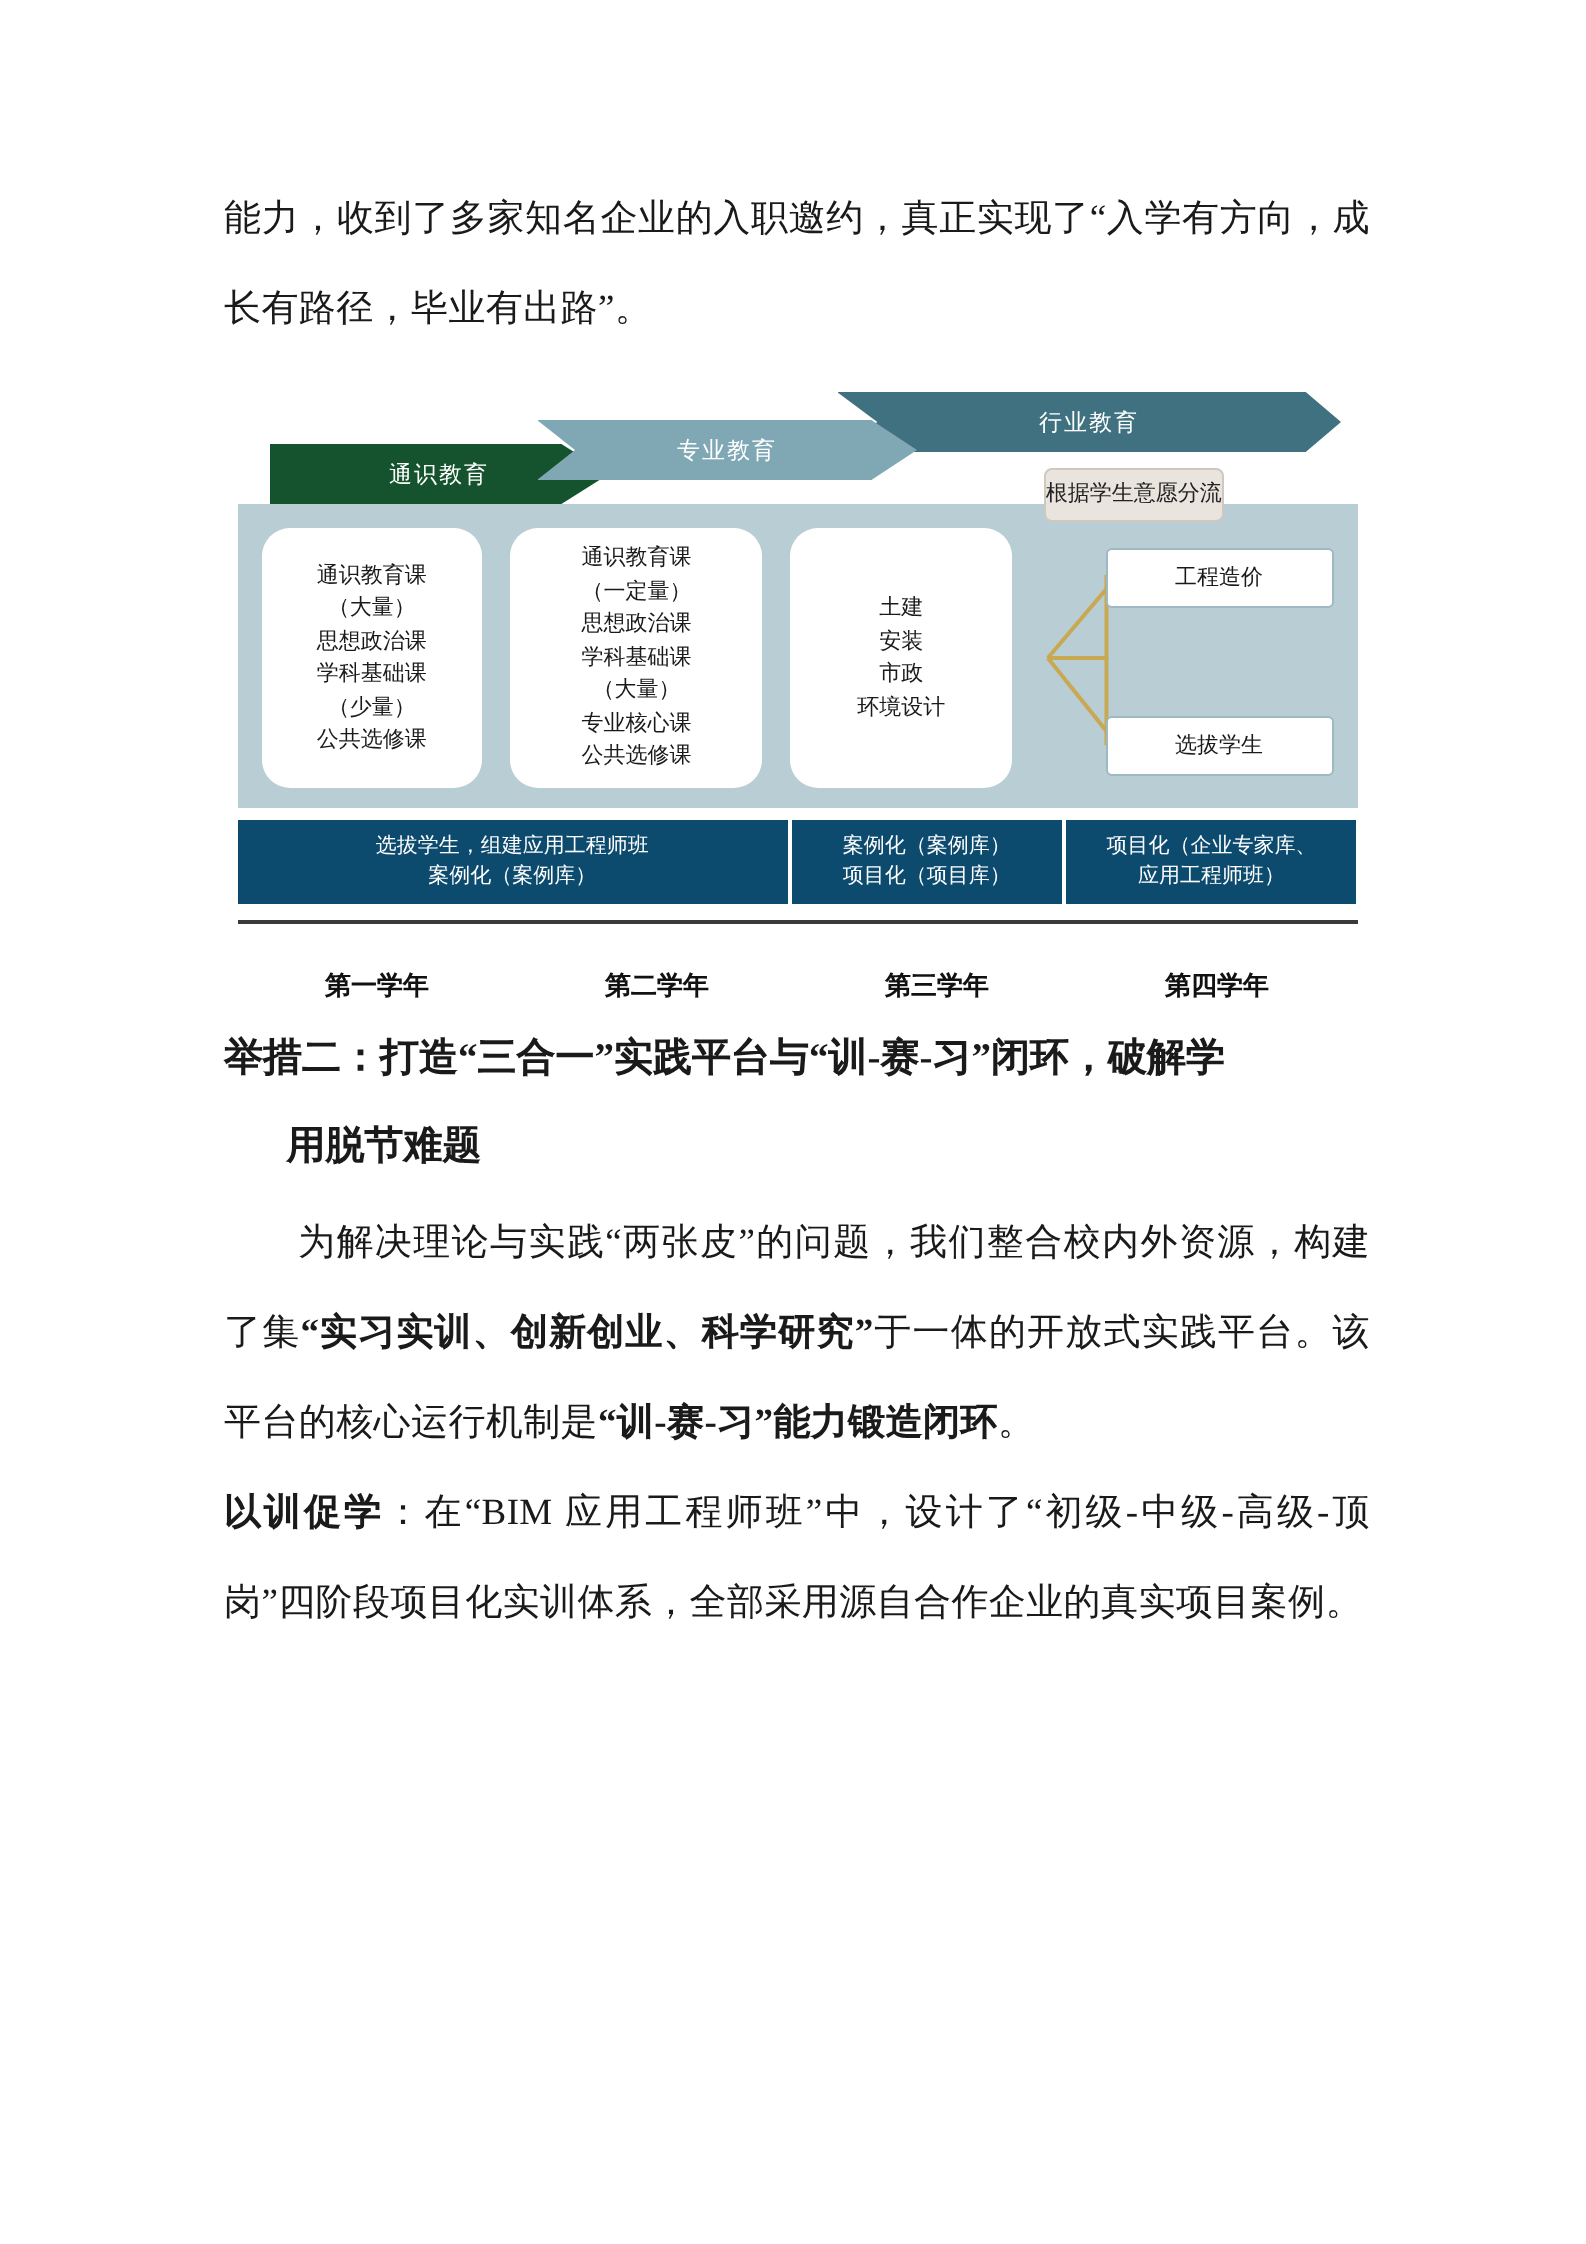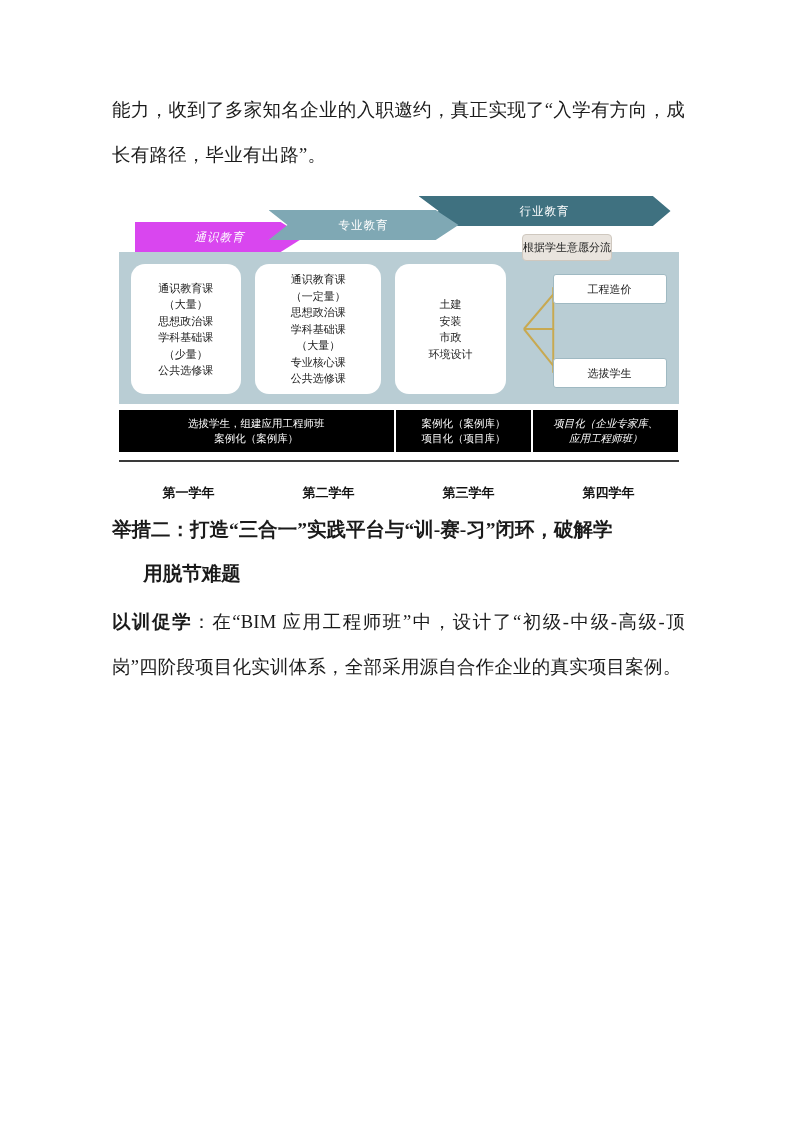--- a/index.html
+++ b/index.html
@@ -73,23 +73,22 @@
     display: flex;
     align-items: center;
     justify-content: center;
     color: #ffffff;
     font-size: 11.5px;
     letter-spacing: 1px;
   }
   .arrow span { position: relative; z-index: 2; }
   .arrow.a1 {
     left: 16px; top: 26px; width: 170px;
-    background: #d946ef;
+    background: #14532d;
     clip-path: polygon(0 0, 86% 0, 100% 50%, 86% 100%, 0 100%);
-    font-style: italic;
   }
   .arrow.a2 {
     left: 150px; top: 14px; width: 190px;
     background: #7fa8b4;
     clip-path: polygon(0 0, 88% 0, 100% 50%, 88% 100%, 0 100%, 10% 50%);
   }
   .arrow.a3 {
     left: 300px; top: 0px; width: 252px;
     background: #3f7180;
     clip-path: polygon(0 0, 93% 0, 100% 50%, 93% 100%, 0 100%, 8% 50%);
@@ -162,33 +161,33 @@
     left: 0; top: 0; width: 100%; height: 100%;
     pointer-events: none;
   }
   .band {
     display: flex;
     margin-top: 6px;
     gap: 0px;
     height: 42px;
   }
   .band-cell {
-    background: #000000;
+    background: #0c4a6e;
     color: #ffffff;
     font-size: 10.5px;
     line-height: 15px;
     display: flex;
     align-items: center;
     justify-content: center;
     text-align: center;
     border-right: 2px solid #ffffff;
     box-sizing: border-box;
     padding: 2px 4px;
   }
-  .band-cell:last-child { border-right: none; font-style: italic; }
+  .band-cell:last-child { border-right: none; }
   .band-cell.c1 { flex: 2.1; }
   .band-cell.c2 { flex: 1.0; }
   .band-cell.c3 { flex: 1.08; }
   .years {
     display: flex;
     margin-top: 8px;
     border-top: 2px solid #3a3a3a;
     padding-top: 22px;
   }
   .year {
@@ -295,16 +294,17 @@
       </div>
 
     </div>
   </div>
 
   <h2 class="heading">
     <span>举措二：打造“三合一”实践平台与“训-赛-习”闭环，破解学</span>
     <span class="cont">用脱节难题</span>
   </h2>
 
+  <p class="body-text indent"><span>为解决理论与实践“两张皮”的问题，我们整合校内外资源，构建了集</span><span class="bold">“实习实训、创新创业、科学研究”</span><span>于一体的开放式实践平台。该平台的核心运行机制是</span><span class="bold">“训-赛-习”能力锻造闭环</span><span>。</span></p>
 
   <p class="body-text"><span class="bold">以训促学</span><span>：在“BIM 应用工程师班”中，设计了“初级-中级-高级-顶岗”四阶段项目化实训体系，全部采用源自合作企业的真实项目案例。</span></p>
 
 </div>
 
 </body></html>

